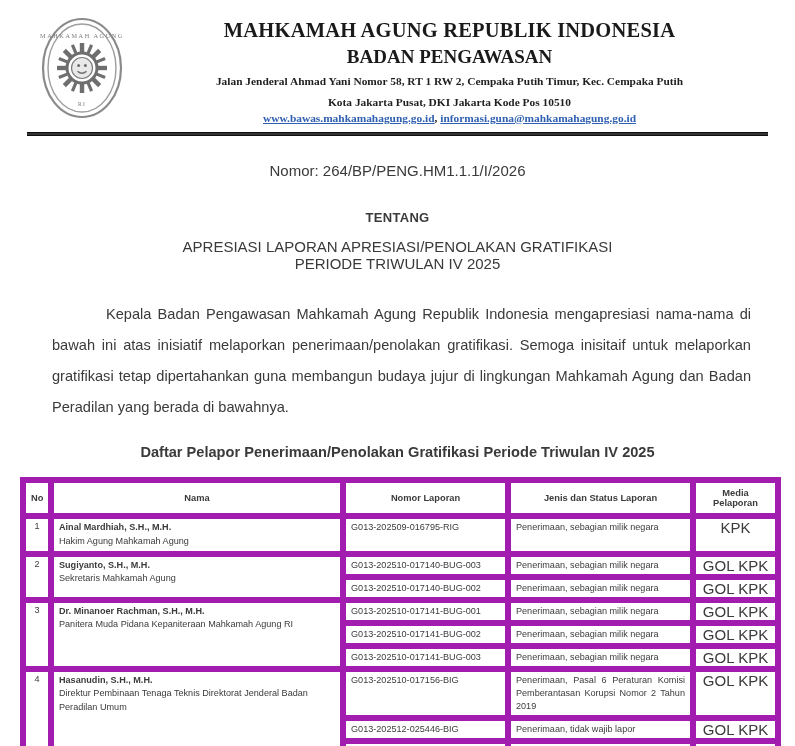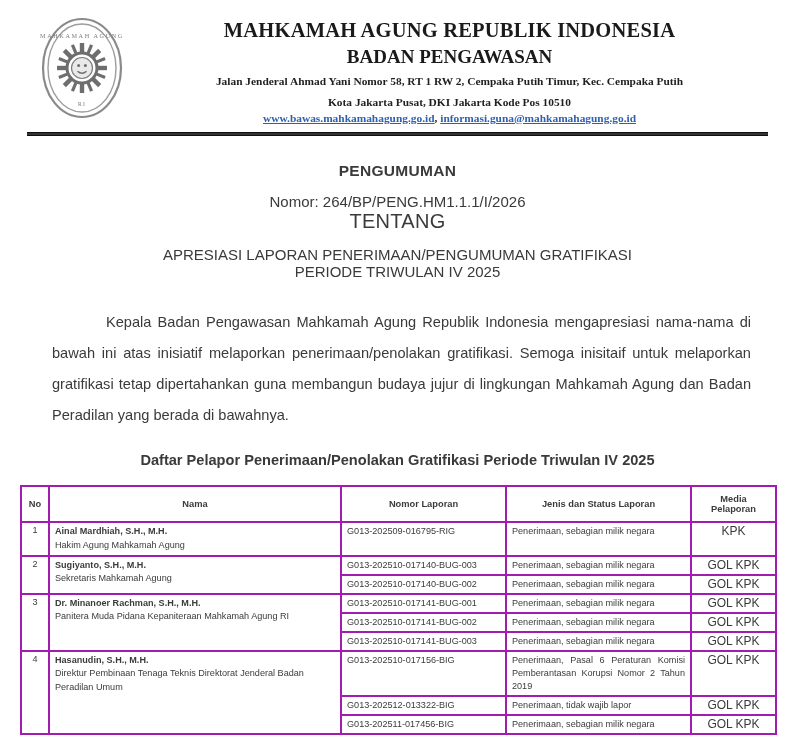--- a/index.html
+++ b/index.html
@@ -85,24 +85,25 @@
     font-weight: bold;
     color: #3a3a3a;
     letter-spacing: 0.3px;
   }
   .t-nomor {
     font-size: 15px;
     color: #3a3a3a;
     margin-top: 13px;
   }
   .t-tentang {
-    font-size: 20px;
-    font-weight: normal;
+    font-size: 13px;
+    font-weight: bold;
     color: #3a3a3a;
     letter-spacing: 0.3px;
+    margin-top: 31px;
   }
   .t-sub1 {
     font-size: 15px;
     color: #3a3a3a;
     margin-top: 13px;
   }
   .t-sub2 {
     font-size: 15px;
     color: #3a3a3a;
   }
@@ -129,21 +130,21 @@
   
   .tbl-wrap { margin: 17px 20px 0 20px; }
   table.report {
     width: 755px;
     border-collapse: collapse;
     table-layout: fixed;
     font-size: 9.1px;
     color: #3b3b3b;
   }
   table.report td, table.report th {
-    border: 2px solid #a21caf;
+    border: 6px solid #a21caf;
     padding: 2px 5px;
     vertical-align: top;
     font-weight: normal;
   }
   table.report thead th {
     text-align: center;
     vertical-align: middle;
     font-weight: bold;
     font-size: 9.3px;
     height: 36px;
@@ -155,21 +156,21 @@
   .col-jenis  { width: 185px; }
   .col-media  { width: 85px; }
 
   td.c-no { text-align: center; font-weight: bold; font-size: 9.1px; }
   td.c-nama { font-size: 9.1px; line-height: 13.6px; }
   .nama-main { font-weight: bold; }
   .nama-sub  { font-weight: normal; }
   td.c-nomor { text-align: left; font-size: 9.1px; line-height: 13px; white-space: nowrap; }
   td.c-jenis { text-align: justify; font-size: 9.1px; line-height: 13px; }
   td.c-jenis.nowrap-cell { white-space: nowrap; text-align: left; }
-  td.c-media { text-align: center; font-size: 12px; line-height: 13px; }
+  td.c-media { text-align: center; font-size: 15px; line-height: 13px; }
 </style>
 </head>
 <body>
 
 <div class="page">
 
   <div class="letterhead">
     <div class="logo-wrap">
       <svg class="logo" width="84" height="104" viewBox="0 0 84 104">
         <ellipse cx="42" cy="52" rx="39" ry="49" fill="#ffffff" stroke="#8a8a8a" stroke-width="2.2"></ellipse>
@@ -213,24 +214,23 @@
       <div class="org-line2">BADAN PENGAWASAN</div>
       <div class="addr">Jalan Jenderal Ahmad Yani Nomor 58, RT 1 RW 2, Cempaka Putih Timur, Kec. Cempaka Putih</div>
       <div class="addr">Kota Jakarta Pusat, DKI Jakarta Kode Pos 10510</div>
       <div class="web-line"><span class="web-link">www.bawas.mahkamahagung.go.id</span><span>, </span><span class="web-link">informasi.guna@mahkamahagung.go.id</span></div>
     </div>
   </div>
 
   <div class="hrule"></div>
 
   <div class="titles">
-    <div class="t-pengumuman">PENGUMUMAN</div>
     <div class="t-nomor">Nomor: 264/BP/PENG.HM1.1.1/I/2026</div>
     <div class="t-tentang">TENTANG</div>
-    <div class="t-sub1">APRESIASI LAPORAN PENERIMAAN/PENGUMUMAN GRATIFIKASI</div>
+    <div class="t-sub1">APRESIASI LAPORAN APRESIASI/PENOLAKAN GRATIFIKASI</div>
     <div class="t-sub2">PERIODE TRIWULAN IV 2025</div>
   </div>
 
   <div class="body-par">Kepala Badan Pengawasan Mahkamah Agung Republik Indonesia mengapresiasi nama-nama di bawah ini atas inisiatif melaporkan penerimaan/penolakan gratifikasi. Semoga inisitaif untuk melaporkan gratifikasi tetap dipertahankan guna membangun budaya jujur di lingkungan Mahkamah Agung dan Badan Peradilan yang berada di bawahnya.</div>
 
   <div class="table-caption">Daftar Pelapor Penerimaan/Penolakan Gratifikasi Periode Triwulan IV 2025</div>
 
   <div class="tbl-wrap">
     <table class="report">
       <colgroup>
@@ -302,21 +302,21 @@
             <td class="c-no" rowspan="3">4</td>
             <td class="c-nama" rowspan="3" style="height: 19px;">
               <div class="nama-main">Hasanudin, S.H., M.H.</div>
               <div class="nama-sub">Direktur Pembinaan Tenaga Teknis Direktorat Jenderal Badan Peradilan Umum</div>
             </td>
             <td class="c-nomor">G013-202510-017156-BIG</td>
             <td class="c-jenis">Penerimaan, Pasal 6 Peraturan Komisi Pemberantasan Korupsi Nomor 2 Tahun 2019</td>
             <td class="c-media">GOL KPK</td>
           </tr>
           <tr>
-            <td class="c-nomor">G013-202512-013322-BIG</td>
+            <td class="c-nomor">G013-202512-025446-BIG</td>
             <td class="c-jenis nowrap-cell">Penerimaan, tidak wajib lapor</td>
             <td class="c-media">GOL KPK</td>
           </tr>
           <tr>
             <td class="c-nomor">G013-202511-017456-BIG</td>
             <td class="c-jenis nowrap-cell">Penerimaan, sebagian milik negara</td>
             <td class="c-media">GOL KPK</td>
           </tr>
         </tbody>
     </table>

